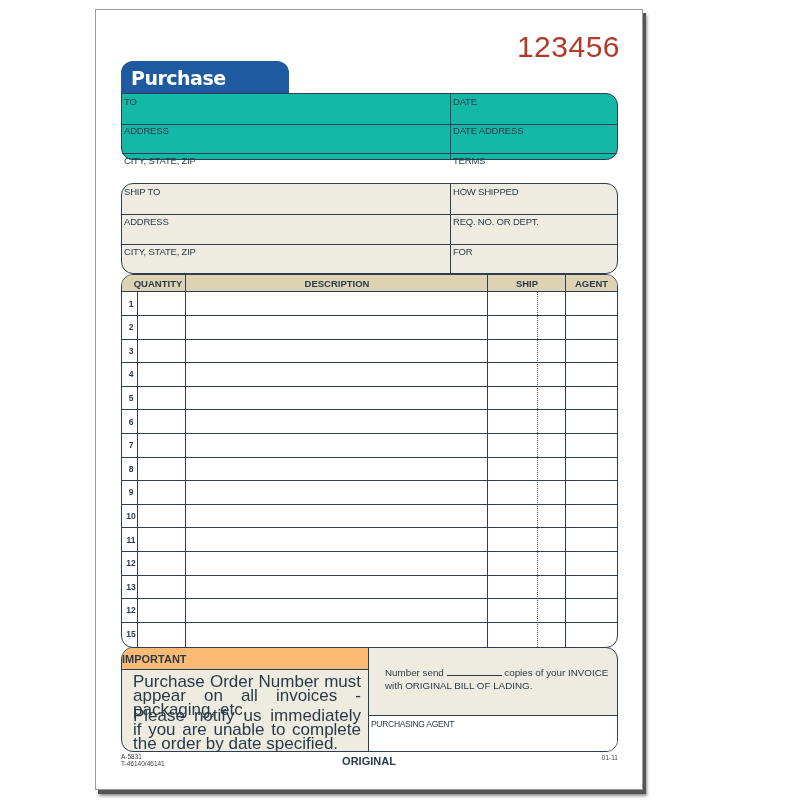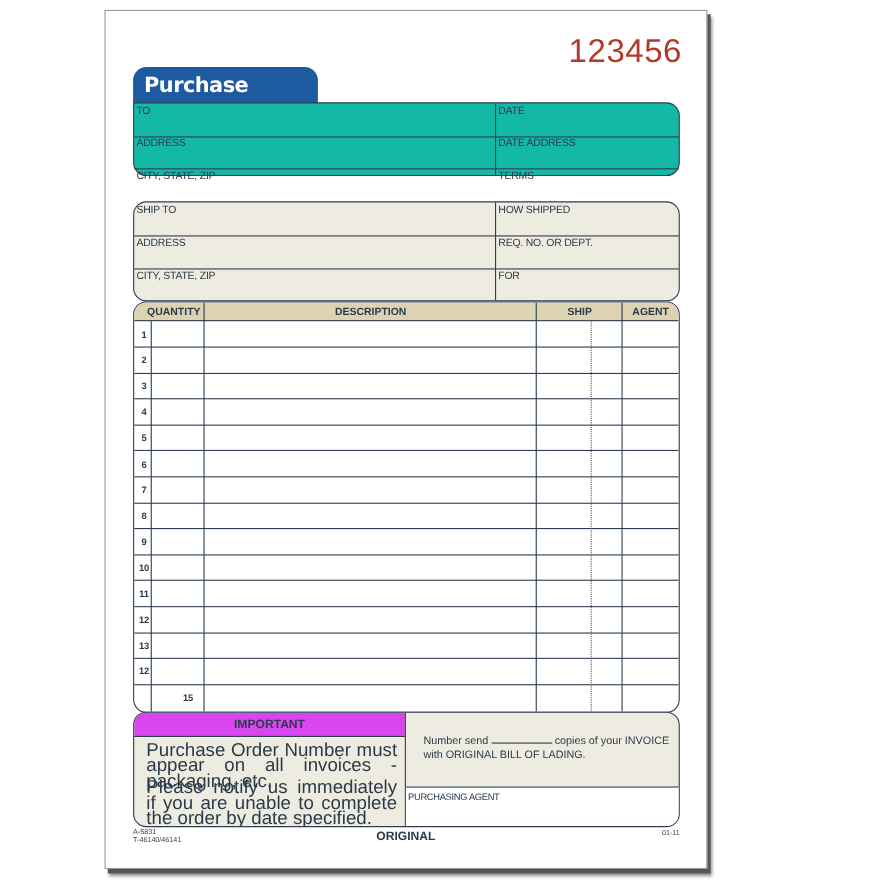--- a/index.html
+++ b/index.html
@@ -29,29 +29,29 @@
   .ship-box { left:25px; top:173px; width:497px; height:91px; border-radius:12px; background:#eeebe0; }
   .row3 { position:absolute; left:0; right:0; height:30px; border-bottom:1px solid #2e3e50; }
   .row3.last { border-bottom:none; }
   .vdiv { position:absolute; top:0; bottom:0; width:0; border-left:1.2px solid #2e3e50; }
   .lbl { position:absolute; font-size:9.5px; color:#2a3a4a; top:2px; font-family:"Liberation Sans", sans-serif; letter-spacing:-0.2px; }
 
   .table-box { left:25px; top:264px; width:497px; height:374px; border-radius:12px; background:#fff; overflow:hidden; }
   .thead { position:absolute; left:0; right:0; top:0; height:16px; background:#ddd3b3; border-bottom:1.5px solid #2e3e50; }
   .th { position:absolute; top:0; height:16px; line-height:17px; font-size:9.5px; font-weight:bold; text-align:center; color:#2a3a4a; }
   .trow { position:absolute; left:0; right:0; height:23.6px; border-bottom:1px solid #2e3e50; box-sizing:border-box; }
-  .trow.last { border-bottom:none;margin-left:40px; }
+  .trow.last { border-bottom:none; }
   .rownum { position:absolute; left:2px; width:14px; top:6px; font-size:8.5px; font-weight:bold; text-align:center; color:#2a3a4a; }
   .tv { position:absolute; top:0; bottom:0; border-left:1.5px solid #2e3e50; }
   .tv.thin { border-left:1px solid #2e3e50; top:17px; }
   .tv.dotted { border-left:1px dotted #555; top:17px; }
 
   .bottom-box { left:25px; top:637px; width:497px; height:105px; border-radius:12px; background:#eeebe0; overflow:hidden; }
-  .imp-head { position:absolute; left:0; top:0; width:246px; height:21px; background:#d946ef; border-bottom:1.5px solid #2e3e50;
-    text-align:center; font-weight:bold; font-size:11px; line-height:22px; color:#2a3a4a; }
+  .imp-head { position:absolute; left:0; top:0; width:246px; height:21px; background:#fdba74; border-bottom:1.5px solid #2e3e50;
+    text-align:left; font-weight:bold; font-size:11px; line-height:22px; color:#2a3a4a; }
   .imp-text { position:absolute; left:11px; width:228px; font-size:17px; line-height:14px; color:#2a3a4a; text-align:justify; }
   .bdiv { position:absolute; left:246px; top:0; bottom:0; border-left:1.5px solid #2e3e50; }
   .send-text { position:absolute; left:263px; top:18px; width:230px; font-size:9.8px; line-height:13px; color:#2a3a4a; }
   .blank { display:inline-block; width:55px; border-bottom:1px solid #2a3a4a; height:9px; }
   .agent { position:absolute; left:247px; right:0; top:67px; bottom:0; background:#fff; border-top:1.5px solid #2e3e50; }
   .agent-lbl { position:absolute; left:2px; top:3px; font-size:8.5px; color:#2a3a4a; letter-spacing:-0.3px; }
 
   .foot-left { position:absolute; left:25px; top:743px; font-size:6.5px; line-height:7px; color:#444; }
   .foot-center { position:absolute; left:0; right:0; top:745px; text-align:center; font-size:11px; font-weight:bold; color:#2a3a4a; }
   .foot-right { position:absolute; right:24px; top:744px; font-size:6.5px; color:#444; }

